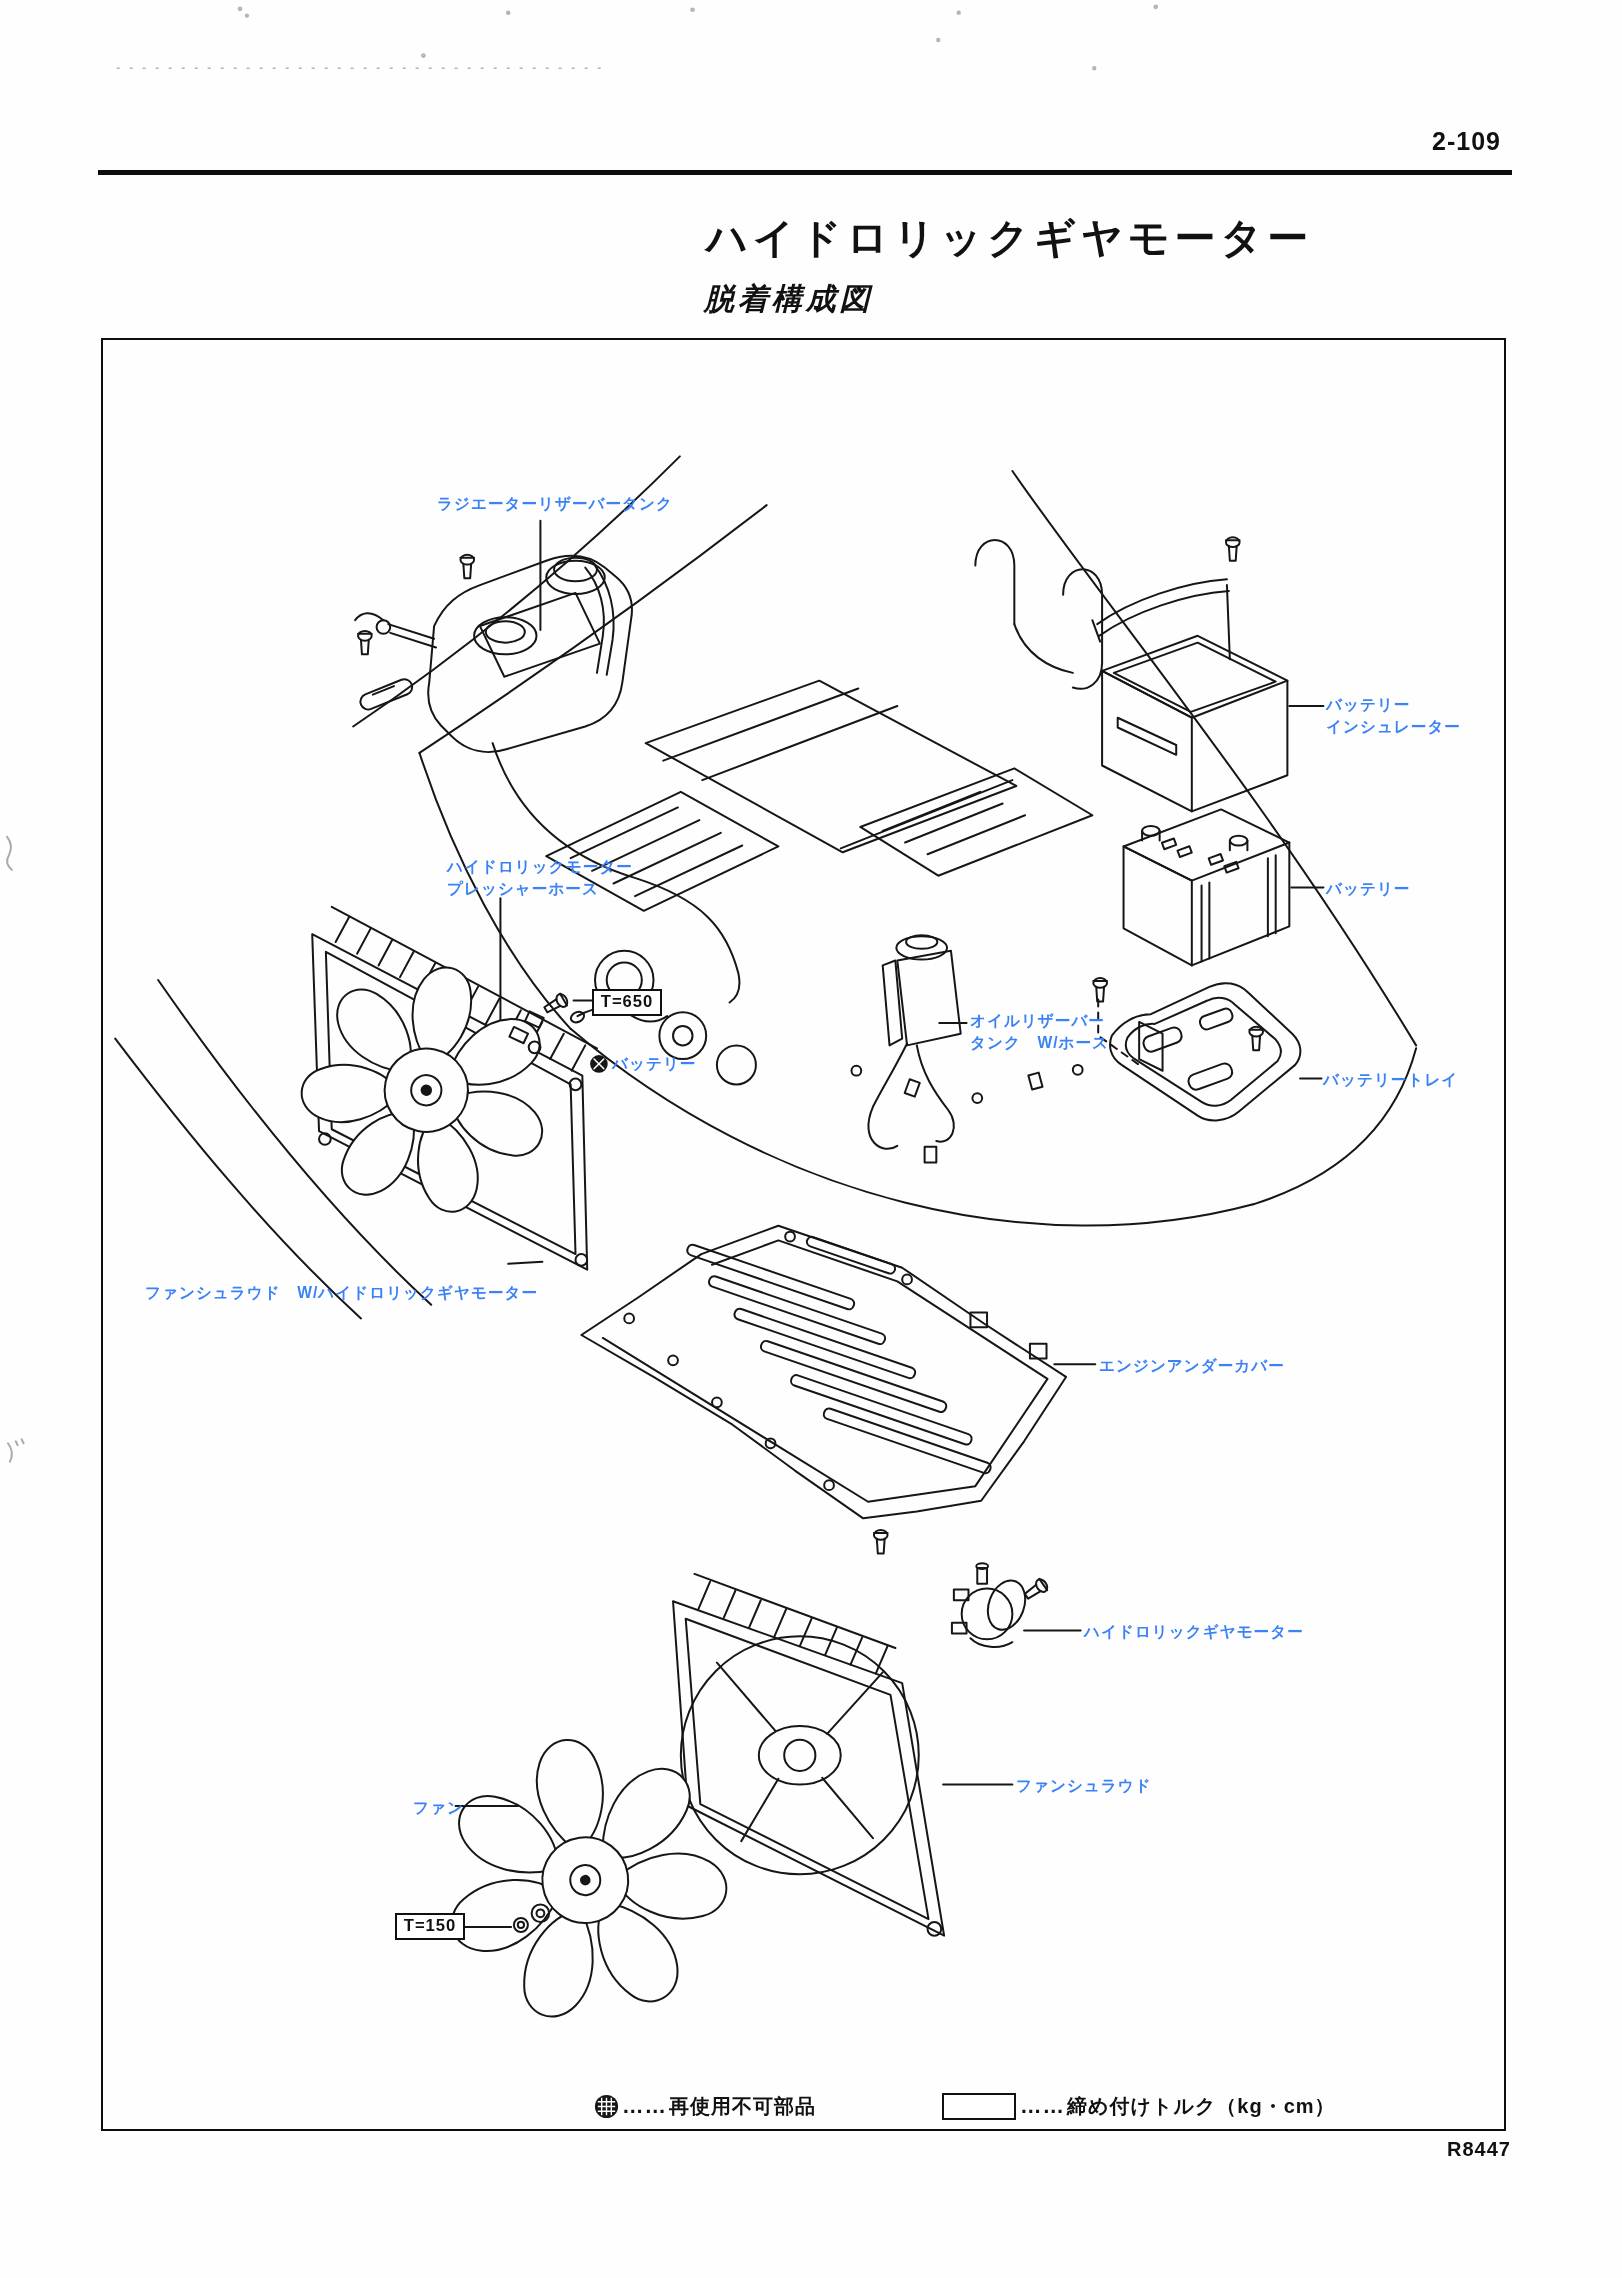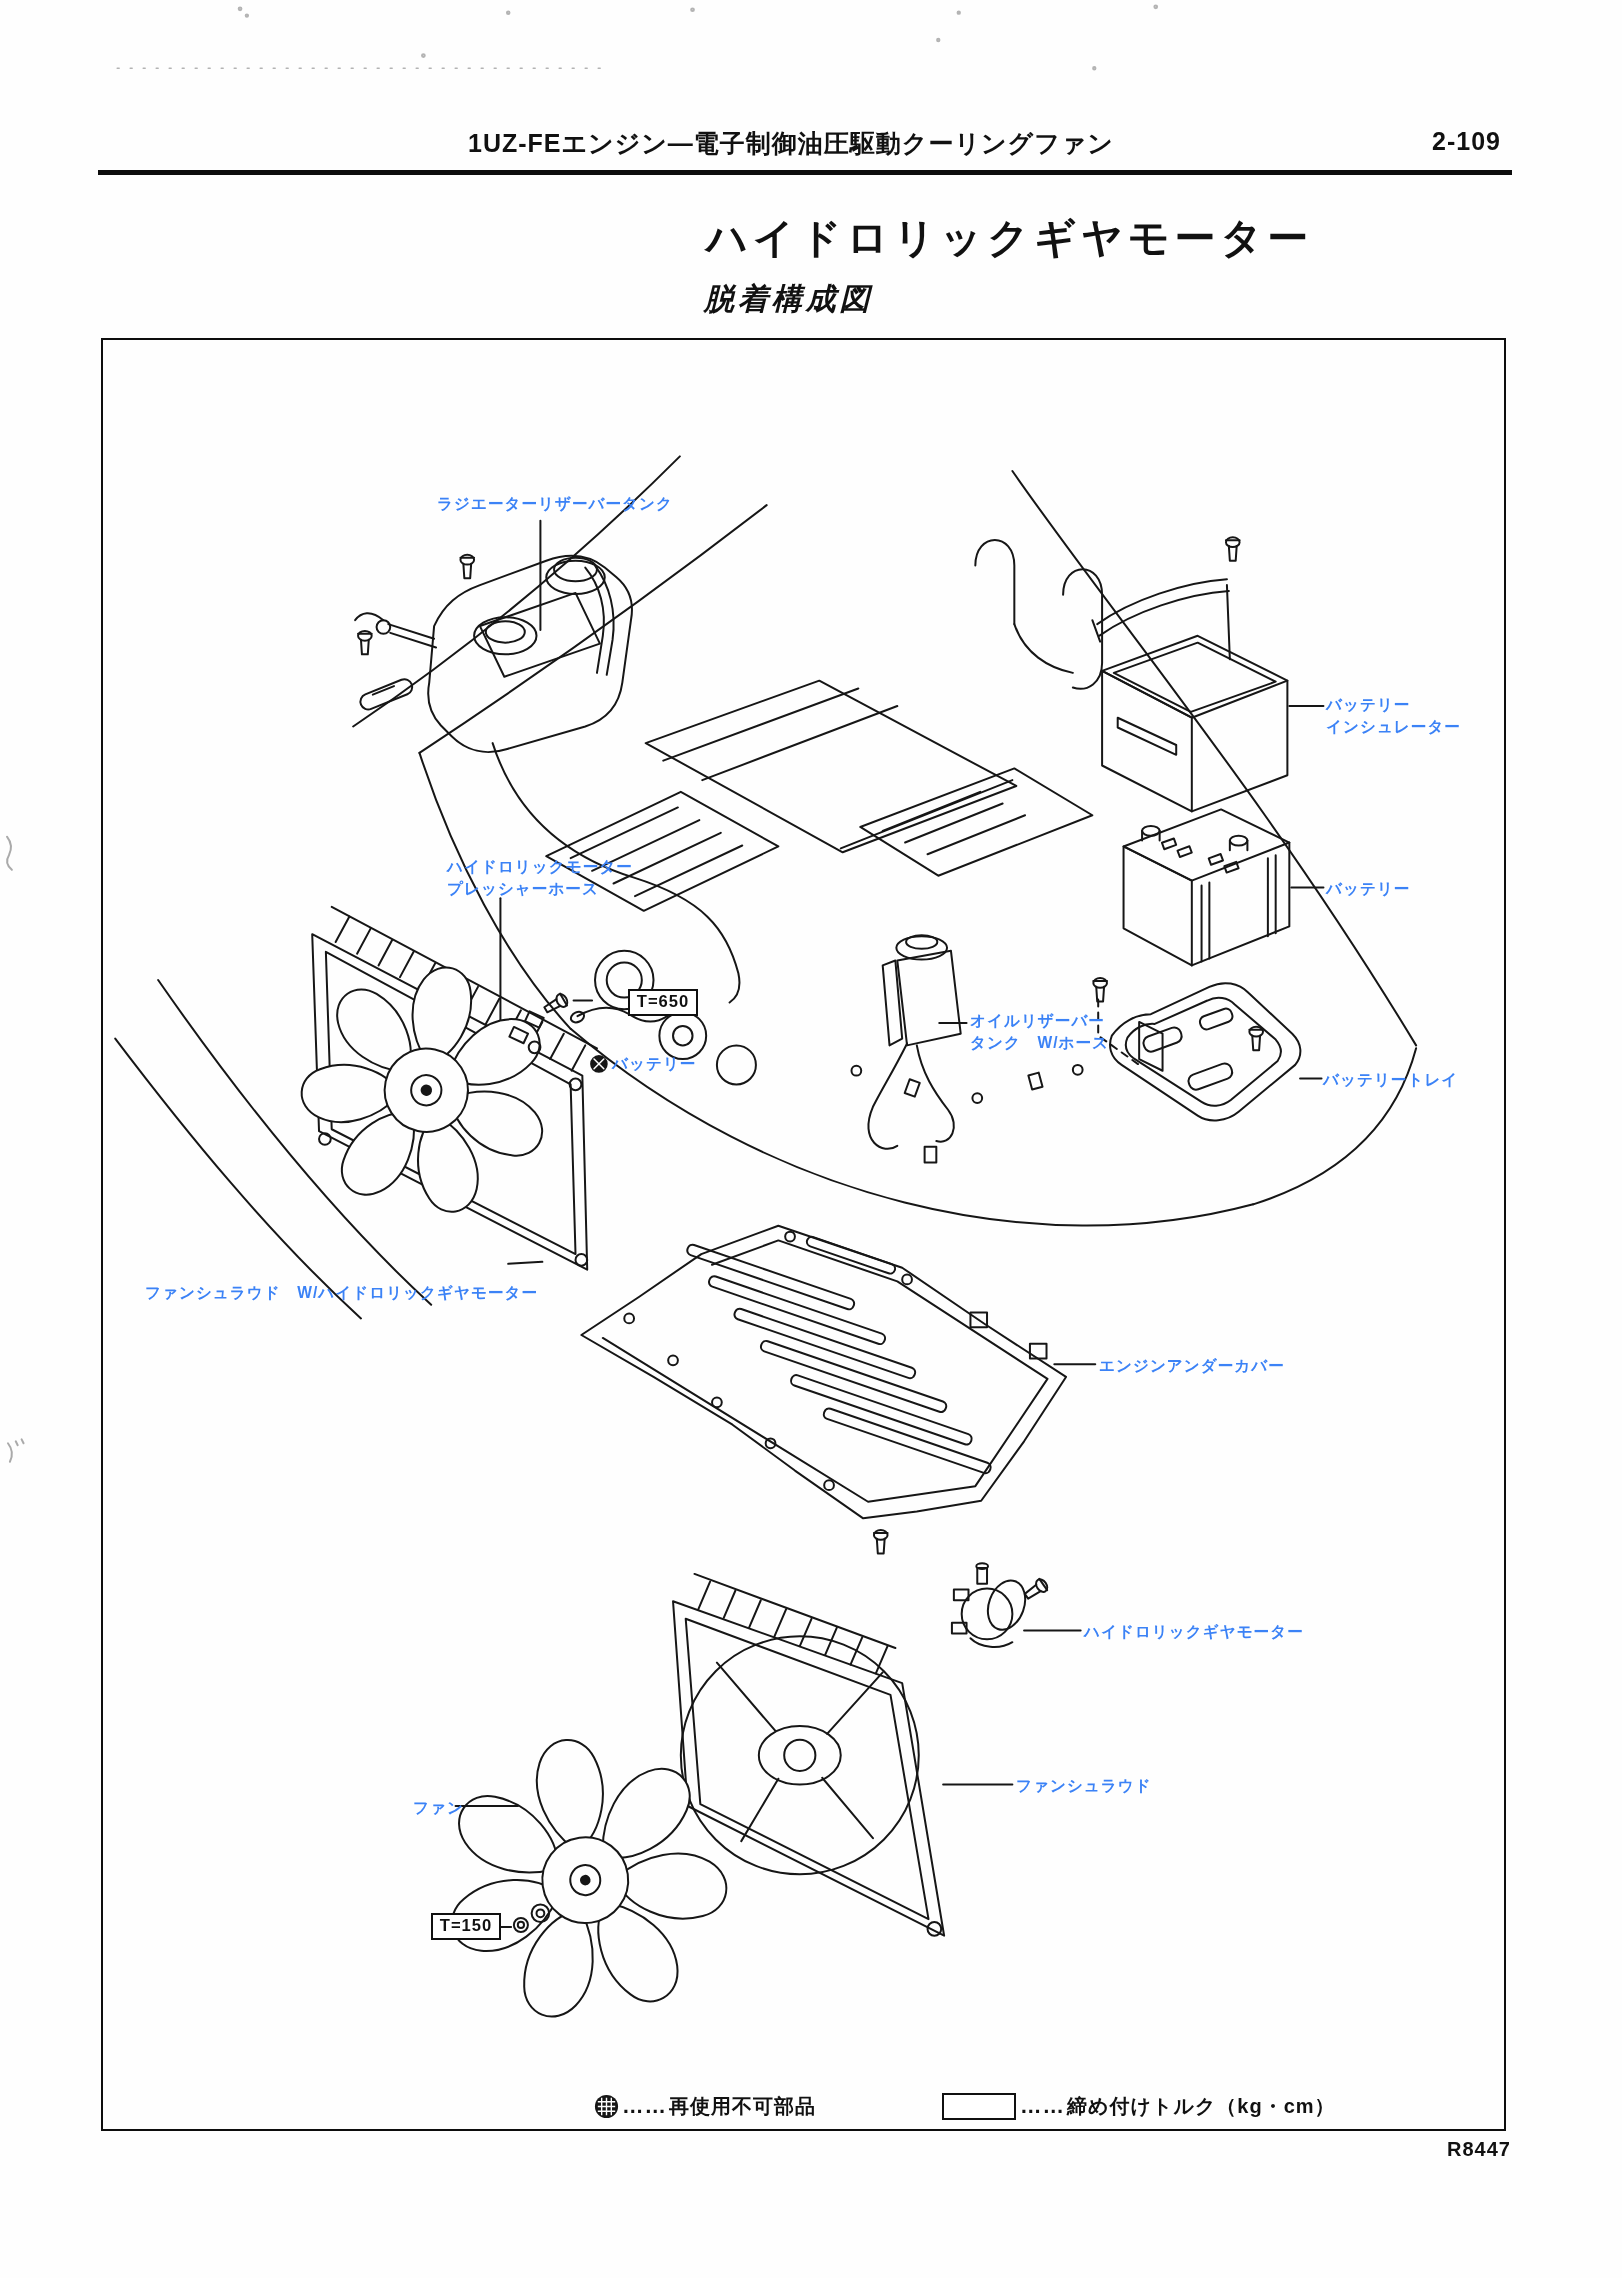--- a/index.html
+++ b/index.html
@@ -9,34 +9,33 @@
   .hdr-title{top:127px;left:468px;font-size:25px;font-weight:700;letter-spacing:1px;white-space:nowrap;}
   .hdr-page{top:127px;left:1432px;font-size:25px;font-weight:700;letter-spacing:1px;}
   .hdr-rule{top:170px;left:98px;width:1414px;height:4.9px;background:#0d0d0d;}
   .doc-title{top:211px;left:706px;font-size:41px;font-weight:700;letter-spacing:4.9px;white-space:nowrap;}
   .doc-subtitle{top:279px;left:704px;font-size:30px;font-weight:700;letter-spacing:3.9px;white-space:nowrap;font-style:italic;}
   .fig-frame{top:338px;left:101px;width:1401px;height:1789px;border:2.9px solid #0d0d0d;background:transparent;}
   .art{top:0;left:0;width:1623px;height:2278px;}
   .part-label{position:absolute;font-size:15.6px;font-weight:700;letter-spacing:1px;line-height:21.5px;
               white-space:nowrap;color:#3b82f6;}
   .torque-tag{position:absolute;border:2.9px solid #101010;background:#fff;font-size:16.6px;font-weight:700;
-              letter-spacing:1px;line-height:19.5px;padding:1px 6.8px 2px;white-space:nowrap;margin-left:36px;}
+              letter-spacing:1px;line-height:19.5px;padding:1px 6.8px 2px;white-space:nowrap;}
   .legend-item{position:absolute;display:flex;align-items:center;white-space:nowrap;}
   .legend-dots{font-size:21.5px;font-weight:700;letter-spacing:1px;margin:0 2px;}
   .legend-text{font-size:20px;font-weight:700;letter-spacing:1px;}
   .legend-box{width:70px;height:23.4px;border:2.9px solid #101010;background:#fff;margin-right:2px;}
   .fig-code{top:2138px;left:1447px;font-size:20px;font-weight:700;letter-spacing:1px;}
   svg *{vector-effect:non-scaling-stroke;}
 </style>
 </head>
 <body>
 
 <div class="page">
 
-  <div class="abs hdr-title">1UZ-FEエンジン—電子制御油圧駆動クーリングファン</div>
   <div class="abs hdr-page">2-109</div>
   <div class="abs hdr-rule"></div>
 
   <div class="abs doc-title">ハイドロリックギヤモーター</div>
   <div class="abs doc-subtitle">脱着構成図</div>
 
   <div class="abs fig-frame"></div>
 
   <svg class="abs art" viewBox="0 0 1664 2336" fill="none" stroke="#161616" stroke-width="2" stroke-linecap="round" stroke-linejoin="round">
     <defs>

